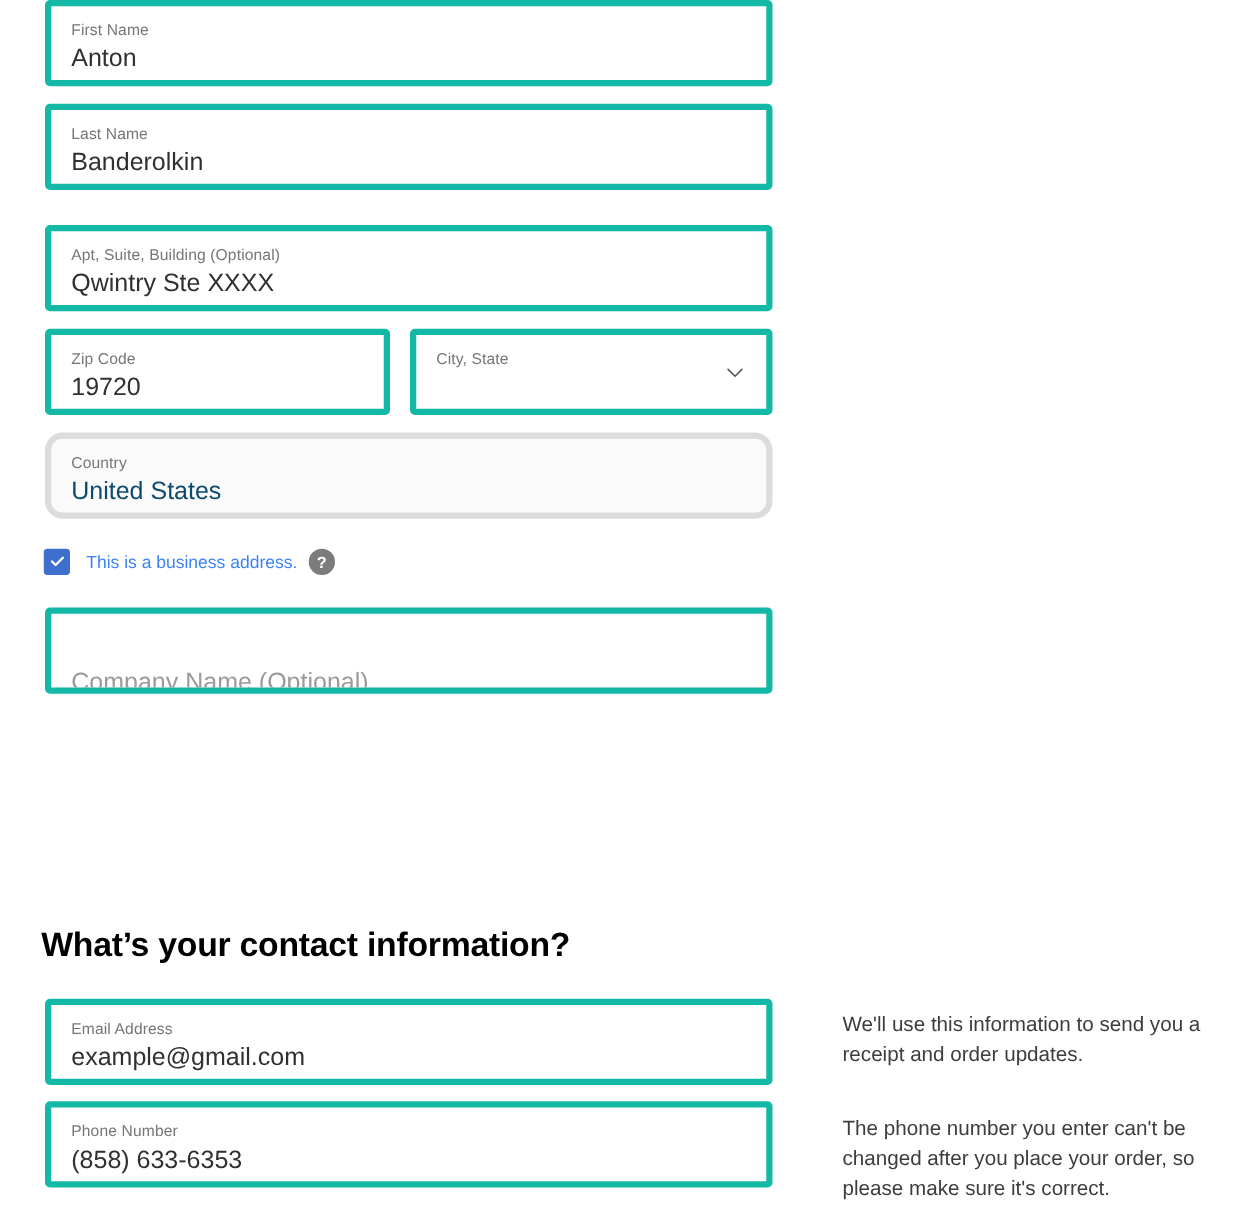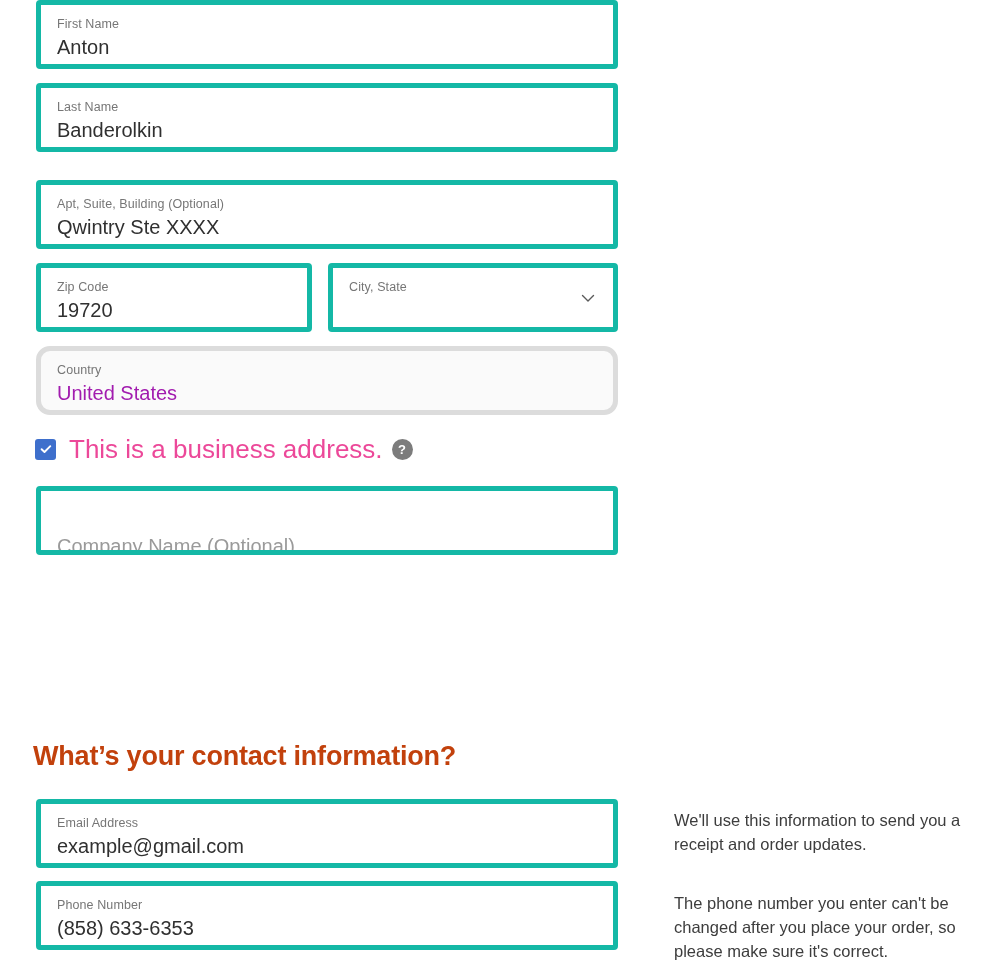--- a/index.html
+++ b/index.html
@@ -57,21 +57,21 @@
   }
   .field-value {
     display: block;
     margin-top: 1px;
     font-size: 20px;
     line-height: 28px;
     color: #303030;
     white-space: nowrap;
   }
   .field.disabled .field-value {
-    color: #a21caf;
+    color: #0c4a6e;
   }
 
   .field-placeholder-only {
     display: flex;
     align-items: flex-end;
     height: 69px;
     padding: 0 16px;
   }
   .placeholder-text {
     font-size: 20px;
@@ -116,23 +116,23 @@
     border-radius: 3px;
     background: #3e6fcc;
     display: flex;
     align-items: center;
     justify-content: center;
     cursor: pointer;
   }
   .checkbox svg { display: block; }
   .checkbox-label {
     margin-left: 13px;
-    font-size: 26px;
+    font-size: 14px;
     line-height: 26px;
-    color: #ec4899;
+    color: #3b82f6;
     white-space: nowrap;
   }
   .help-icon {
     margin-left: 9px;
     width: 21px;
     height: 21px;
     flex: 0 0 21px;
     border-radius: 50%;
     background: #7c7c7c;
     color: #ffffff;
@@ -145,21 +145,21 @@
   }
 
   
   .section-heading {
     position: absolute;
     left: 33px;
     top: 738px;
     font-size: 27px;
     line-height: 36px;
     font-weight: 700;
-    color: #c2410c;
+    color: #000000;
     letter-spacing: -0.2px;
     white-space: nowrap;
   }
 
   
   .contact-col {
     position: absolute;
     left: 36px;
     top: 799px;
     width: 582px;

